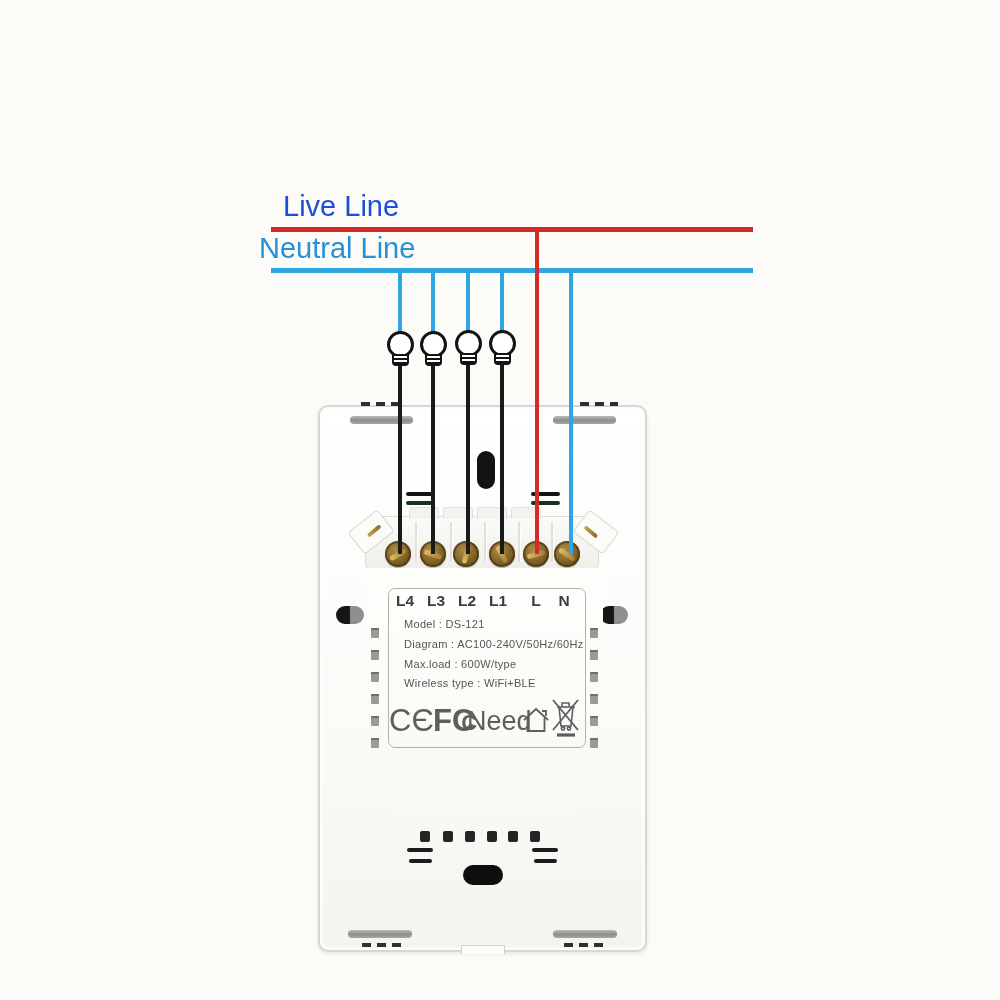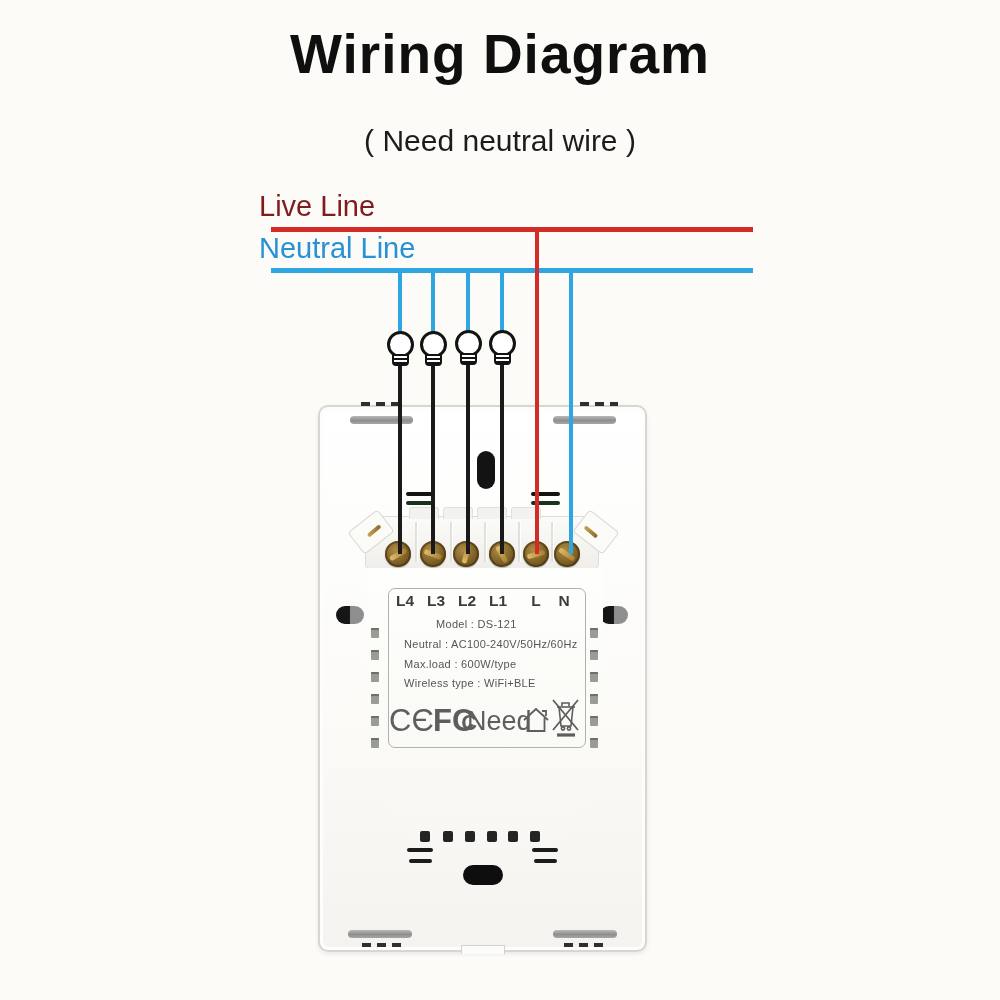--- a/index.html
+++ b/index.html
@@ -6,21 +6,21 @@
   body{background:#fcfbf7;font-family:"Liberation Sans", sans-serif;}
   .canvas{position:relative;width:1000px;height:1000px;background:#fcfbf7;overflow:hidden;}
 
   
   .title{position:absolute;left:0;top:22px;width:1000px;text-align:center;
     font-size:55px;font-weight:bold;color:#0f0f0f;letter-spacing:1px;}
   .subtitle{position:absolute;left:0;top:124px;width:1000px;text-align:center;
     font-size:30px;color:#1c1c1c;}
 
   
-  .live-label{position:absolute;left:259px;top:190px;font-size:29px;color:#7f1d1d;}
+  .live-label{position:absolute;left:283px;top:190px;font-size:29px;color:#1d4ed8;}
   .neutral-label{position:absolute;left:259px;top:232px;font-size:29px;color:#2492d4;}
 
   
   .hline{position:absolute;height:4.5px;}
   .hline.live{left:271px;top:227px;width:482px;background:#d32b25;}
   .hline.neutral{left:271px;top:268px;width:482px;background:#2ea6e2;}
 
   
   .wire{position:absolute;width:4px;z-index:6;}
   .wire.blue{background:#2ea6e2;}
@@ -127,38 +127,36 @@
   .notch{position:absolute;z-index:2;left:461px;top:945px;width:44px;height:9px;
     background:#fcfcfa;border:1px solid #d2d1cd;border-bottom:none;box-sizing:border-box;}
 
   
   .panel{position:absolute;z-index:4;left:388px;top:588px;width:198px;height:160px;
     box-sizing:border-box;border:1.5px solid #b2b2ac;border-radius:7px;}
   .tlabel{position:absolute;z-index:4;top:592px;transform:translateX(-50%);
     font-size:15.5px;font-weight:600;color:#3c3c3c;}
   .tl0{left:405px;} .tl1{left:436px;} .tl2{left:467px;} .tl3{left:498px;} .tl4{left:536px;} .tl5{left:564px;}
   .spec{position:absolute;z-index:4;left:404px;font-size:11px;color:#565656;letter-spacing:0.3px;}
-  .sp0{top:618px;margin-left:32px;} .sp1{top:638px;} .sp2{top:658px;} .sp3{top:677px;}
+  .sp0{top:618px;} .sp1{top:638px;} .sp2{top:658px;} .sp3{top:677px;}
 
   
   .cert{position:absolute;z-index:4;color:#5e5e5e;}
   .ce{left:389px;top:703px;font-size:31px;font-weight:500;letter-spacing:0px;}
   .fcc{left:433px;top:703px;font-size:31px;font-weight:600;}
   .fcc .inner{display:inline-block;font-size:22px;margin-left:-13px;vertical-align:1px;font-weight:600;}
   .rohs{left:467px;top:706px;font-size:27px;font-weight:500;}
   .icon-house{left:521px;top:704px;}
   .icon-weee{left:551px;top:698px;}
 </style>
 </head>
 <body>
 
 <div class="canvas">
 
-  <div class="title">Wiring Diagram</div>
-  <div class="subtitle">( Need neutral wire )</div>
 
   <div class="live-label">Live Line</div>
   <div class="neutral-label">Neutral Line</div>
 
   <div class="hline live"></div>
   <div class="hline neutral"></div>
 
   <div class="plate"></div>
   <div class="slot tl"></div>
   <div class="slot tr"></div>
@@ -203,21 +201,21 @@
   <div class="sq" style="left:590px;top:738px"></div>
 
   <div class="panel"></div>
   <span class="tlabel tl0">L4</span>
   <span class="tlabel tl1">L3</span>
   <span class="tlabel tl2">L2</span>
   <span class="tlabel tl3">L1</span>
   <span class="tlabel tl4">L</span>
   <span class="tlabel tl5">N</span>
   <div class="spec sp0">Model : DS-121</div>
-  <div class="spec sp1">Neutral : AC100-240V/50Hz/60Hz</div>
+  <div class="spec sp1">Diagram : AC100-240V/50Hz/60Hz</div>
   <div class="spec sp2">Max.load : 600W/type</div>
   <div class="spec sp3">Wireless type : WiFi+BLE</div>
 
   <span class="cert ce">CЄ</span>
   <span class="cert fcc"><span>F</span><span>C</span><span class="inner">C</span></span>
   <span class="cert rohs">Need</span>
   <span class="cert icon-house">
     <svg width="30" height="32" viewBox="0 0 30 32" fill="none" stroke="#5e5e5e" stroke-width="1.8">
       <path d="M3 16 L15 5 L27 16"></path>
       <path d="M21 7 L25 7 L25 12"></path>

